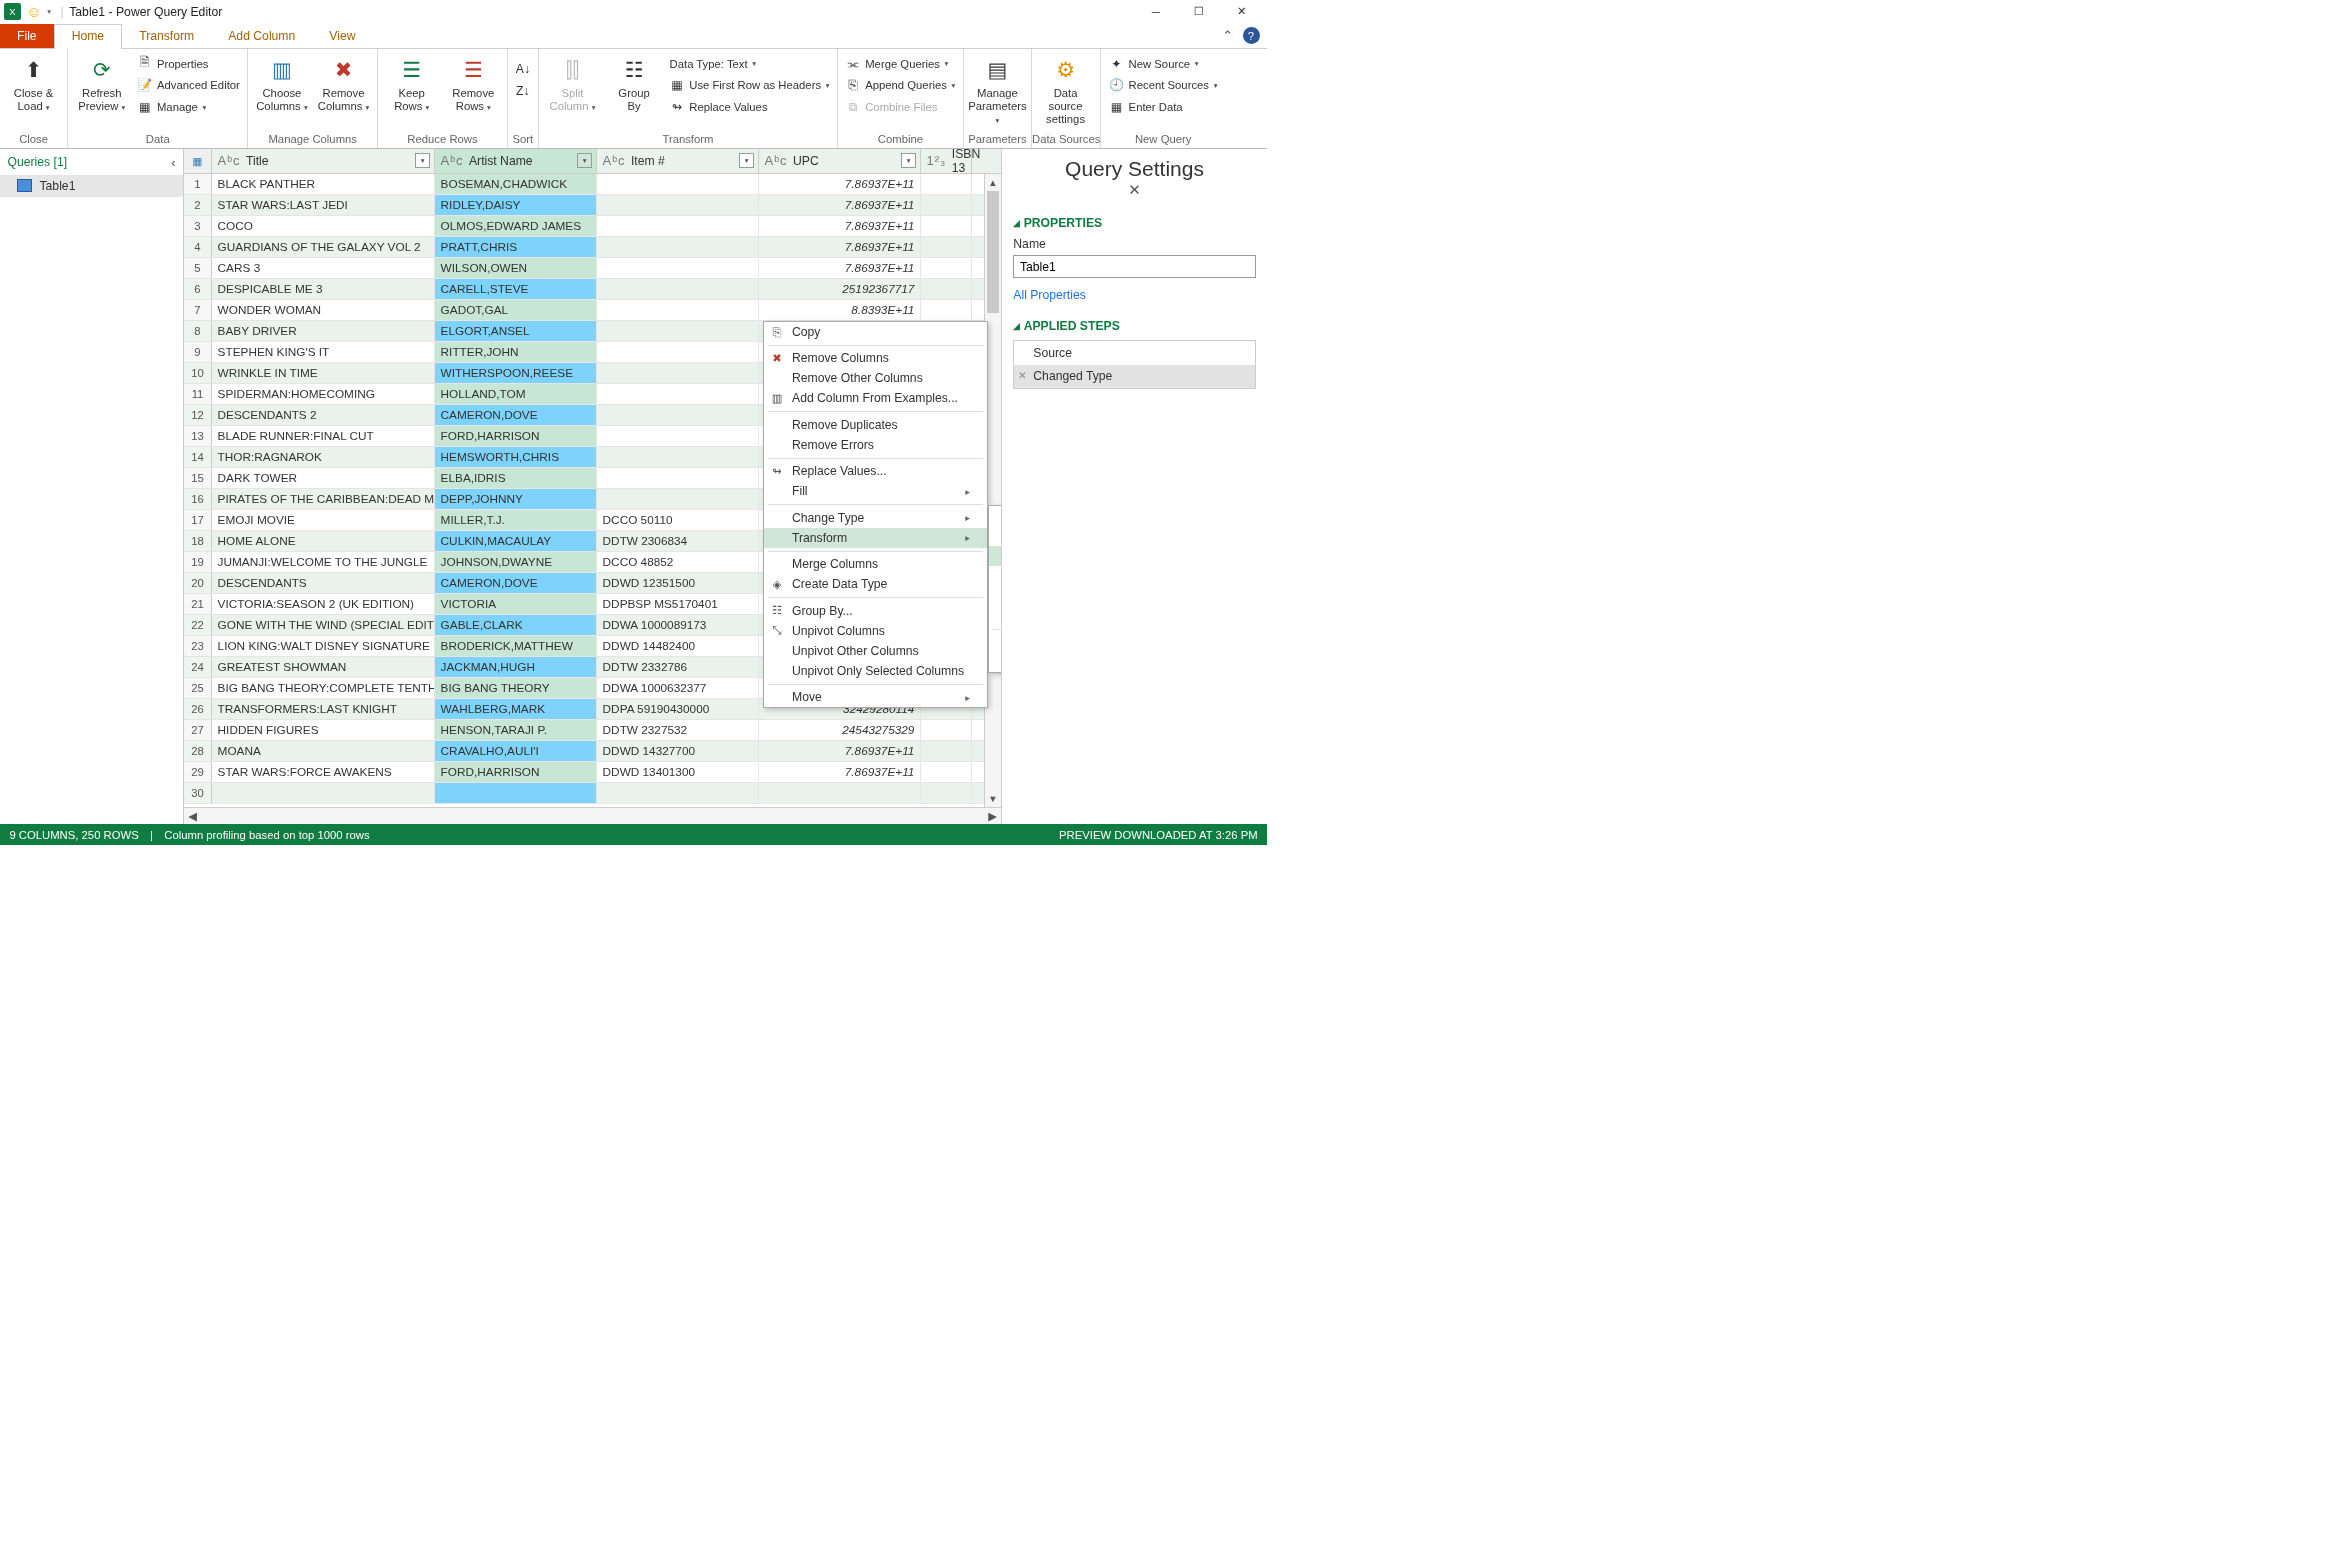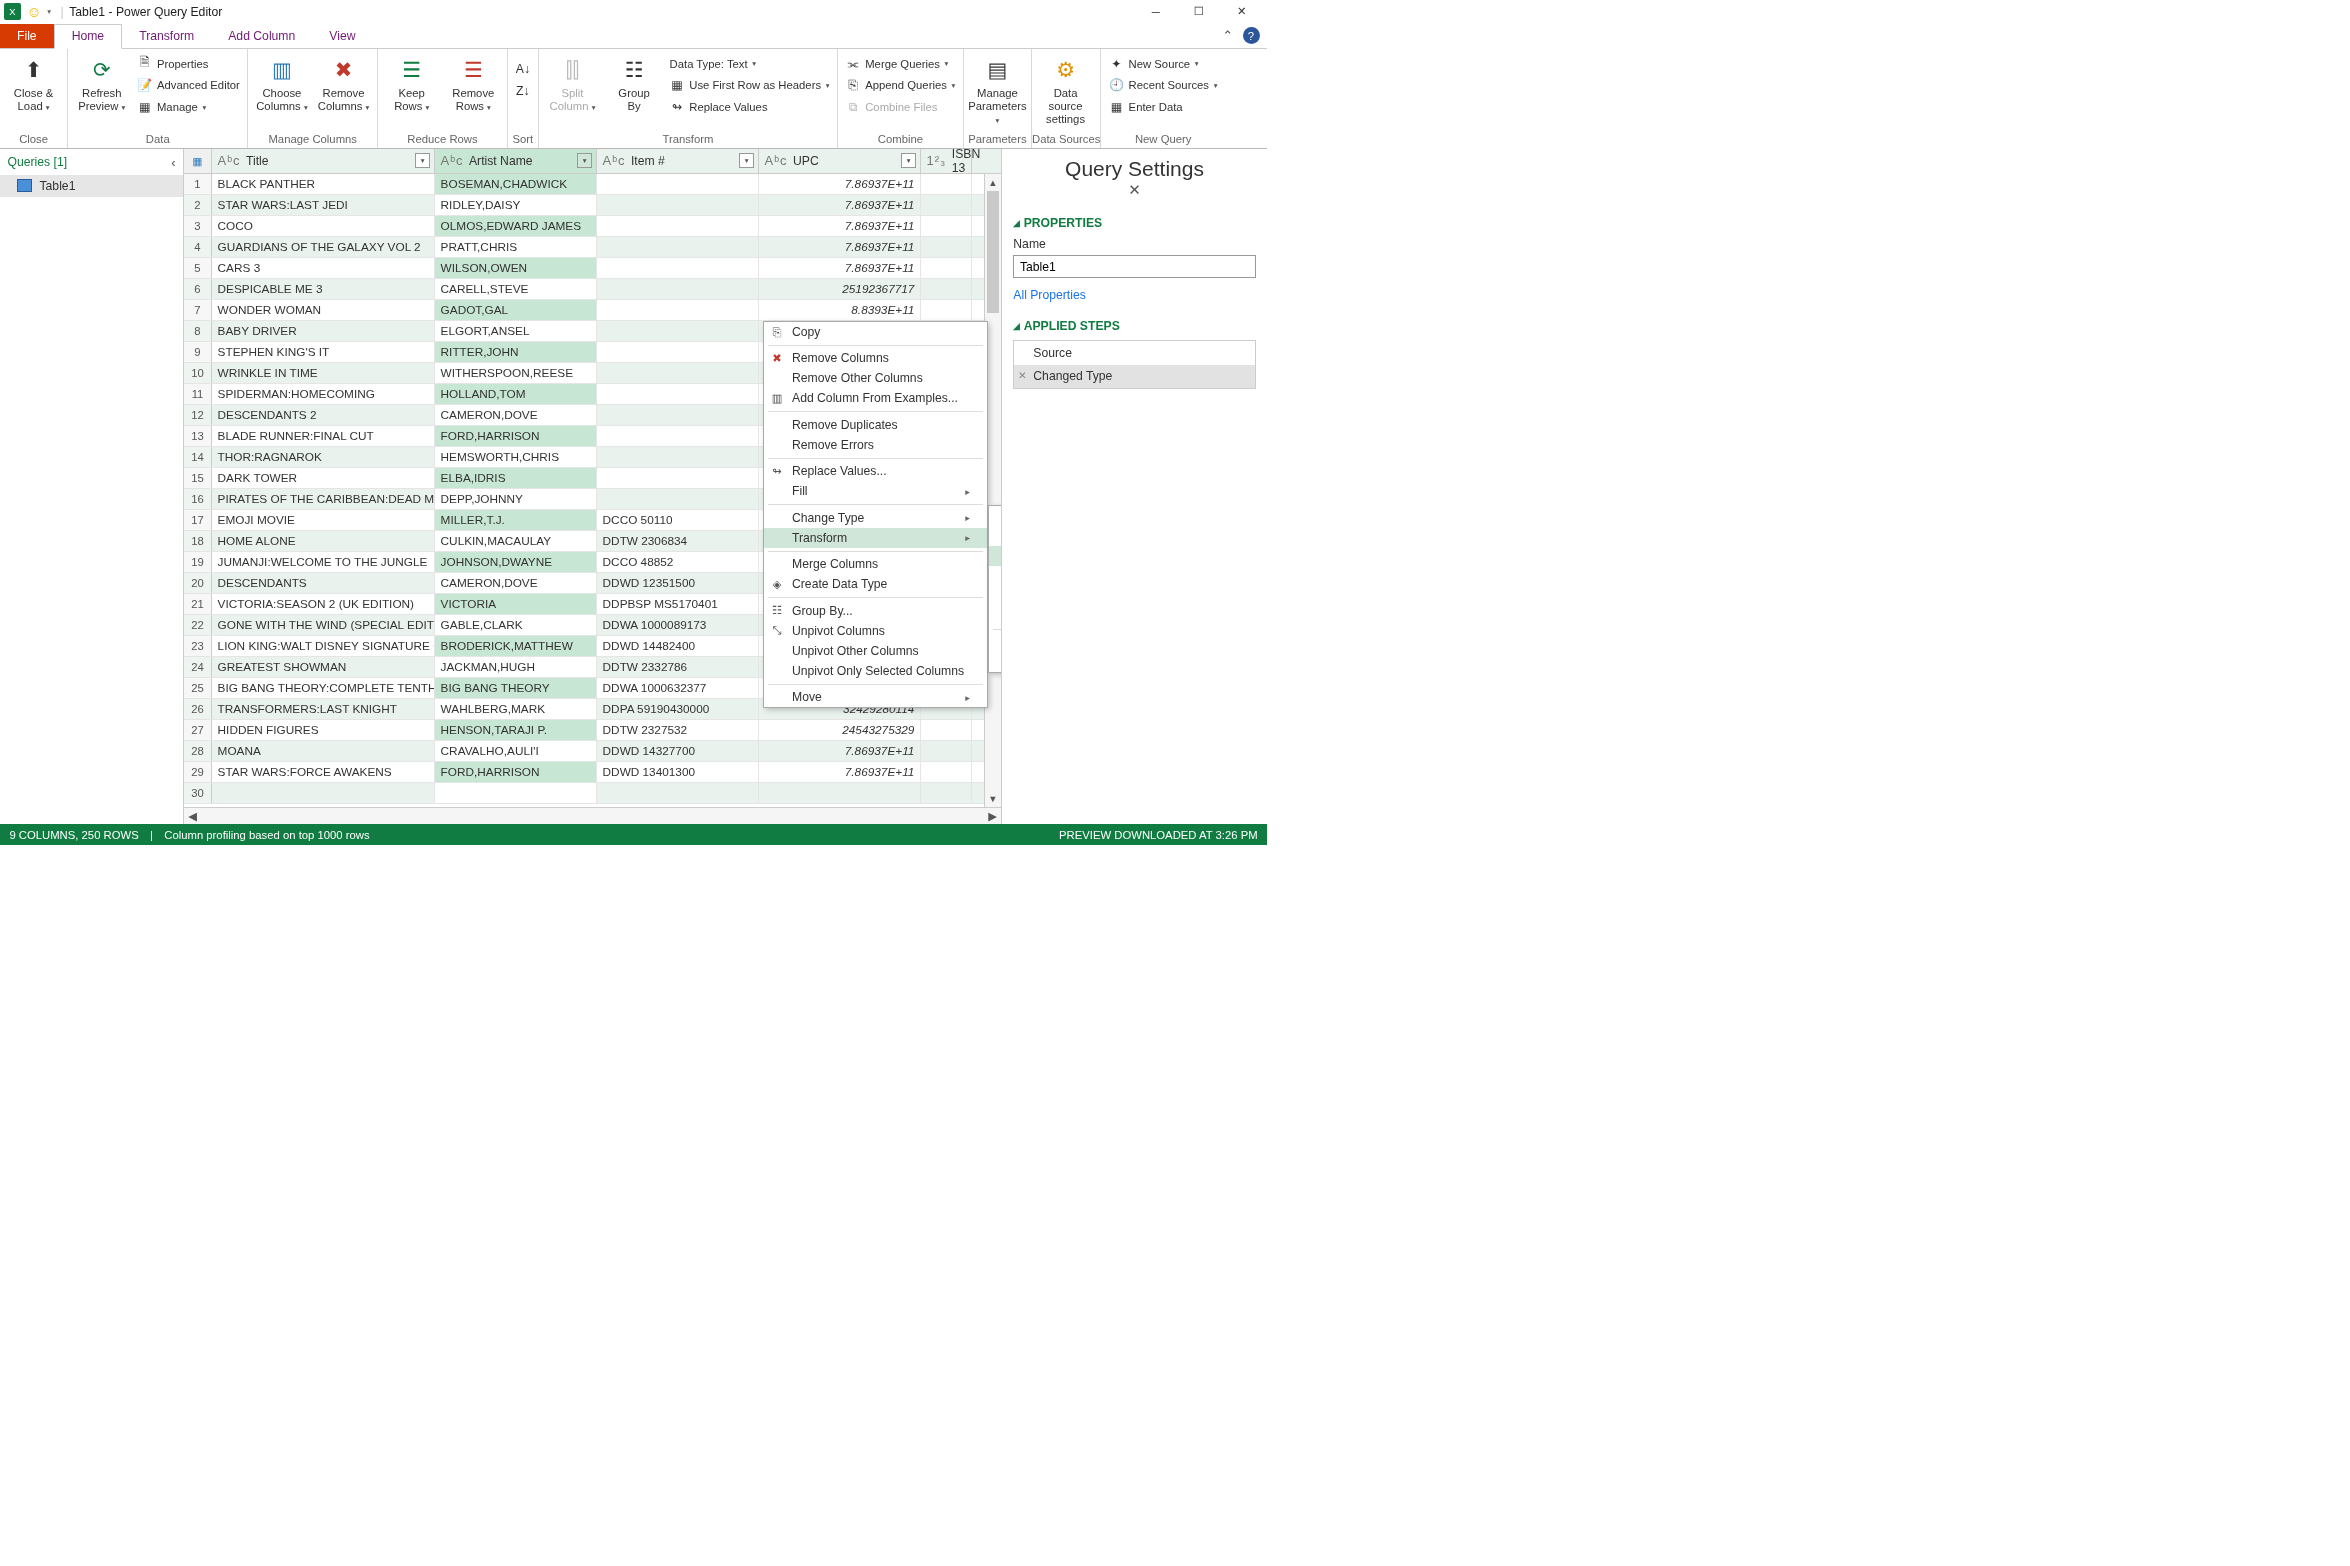--- a/index.html
+++ b/index.html
@@ -9,21 +9,21 @@
 .titlebar { height: 23.5px; display: flex; align-items: center; padding: 0 3.8px; background: #fff; }
 .titlebar .app-icon { width: 17px; height: 17px; background: #107c41; border-radius: 1.9px; display: inline-flex; align-items: center; justify-content: center; color: #fff; font-size: 9.4px; margin-right: 5.6px; }
 .titlebar .smiley { color: #f4b400; font-size: 15px; margin-right: 5.6px; }
 .titlebar .dd { font-size: 7.5px; color: #666; margin-right: 3.8px; }
 .titlebar .title { font-size: 12.2px; color: #222; }
 .titlebar .win-controls { margin-left: auto; display: flex; }
 .titlebar .win-btn { width: 43px; height: 23.5px; display: flex; align-items: center; justify-content: center; font-size: 11.3px; color: #333; }
 
 
 .ribbon-tabs { height: 24.5px; display: flex; align-items: stretch; border-bottom: 0; }
-.ribbon-tabs .tab { padding: 0 17px; display: flex; align-items: center; font-size: 12.2px; color: #701a75; }
+.ribbon-tabs .tab { padding: 0 17px; display: flex; align-items: center; font-size: 12.2px; color: #a16207; }
 .ribbon-tabs .tab.file { background: #d83b01; color: #fff; }
 .ribbon-tabs .tab.active { border: 0.9px solid #ccc; border-bottom: 0.9px solid #fff; background:#fff; margin-bottom:-0.9px; }
 .ribbon-tabs .right { margin-left:auto; display:flex; align-items:center; padding-right:7.5px; gap:9.4px;}
 .ribbon-tabs .collapse { color:#555; font-size:13px; }
 .ribbon-tabs .help { width:17px;height:17px;border-radius:50%;background:#2b579a;color:#fff;display:flex;align-items:center;justify-content:center;font-size:11.3px;}
 
 
 .ribbon { height: 101px; border-top:0.9px solid #ccc; border-bottom: 0.9px solid #b9b9b9; display: flex; align-items: stretch; background:#fff; }
 .group { border-right: 0.9px solid #d9d9d9; display:flex; flex-direction:column; }
 .group-body { flex:1; display:flex; align-items:flex-start; padding: 3.8px 5.6px; gap:5.6px; }
@@ -61,21 +61,21 @@
 .col1 { width:223px; } .col2 { width:162px; } .col3 { width:162px; } .col4 { width:162px; } .col5 { width:51px; }
 .grid-body { flex:1; overflow:hidden; }
 .row { display:flex; height:21px; border-bottom:0.9px solid #e5e5e5; }
 .row.even { background:#e9f2ec; }
 .row.odd { background:#fff; }
 .rownum { width:28px; text-align:center; border-right:0.9px solid #ccc; color:#555; font-size:11.3px; display:flex; align-items:center; justify-content:center; background:#f7f7f7; }
 .row.even .rownum { background:#eef5f0; }
 .cell { border-right:0.9px solid #e5e5e5; padding:0 5.6px; display:flex; align-items:center; font-size:11.8px; overflow:hidden; white-space:nowrap; text-overflow:ellipsis; }
 .cell.num { justify-content:flex-end; font-style:italic; }
 .cell.sel { background:#c7e6d3; }
-.row.even .cell.sel { background:#ffffff; }
+.row.even .cell.sel { background:#7dd3fc; }
 
 .hscroll { height:17px; border-top:0.9px solid #ccc; display:flex; align-items:center; background:#f5f5f5; }
 .hscroll .arrow { width:17px; text-align:center; color:#555; font-size:11.3px; }
 .hscroll .track { flex:1; }
 .vscroll { position:absolute; right:0; top:24.5px; bottom:17px; width:17px; background:#f5f5f5; border-left:0.9px solid #ccc; display:flex; flex-direction:column; }
 .vscroll .arrow { height:17px; display:flex; align-items:center; justify-content:center; font-size:9.4px; color:#555; }
 .vscroll .track { flex:1; position:relative; }
 .vscroll .thumb { position:absolute; left:1.9px; right:1.9px; top:0; height:122px; background:#c9c9c9; }
 
 

